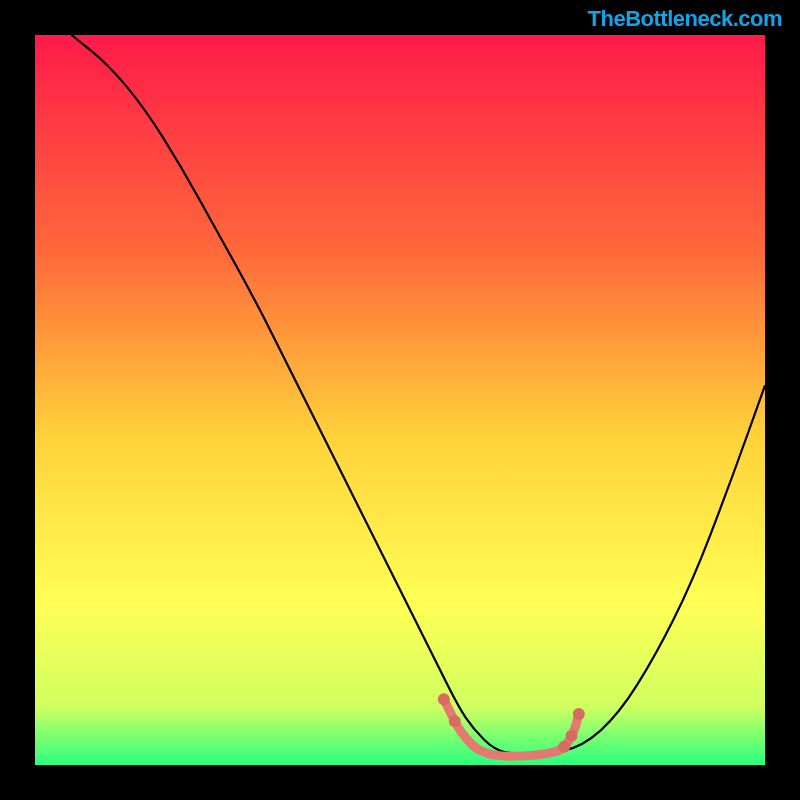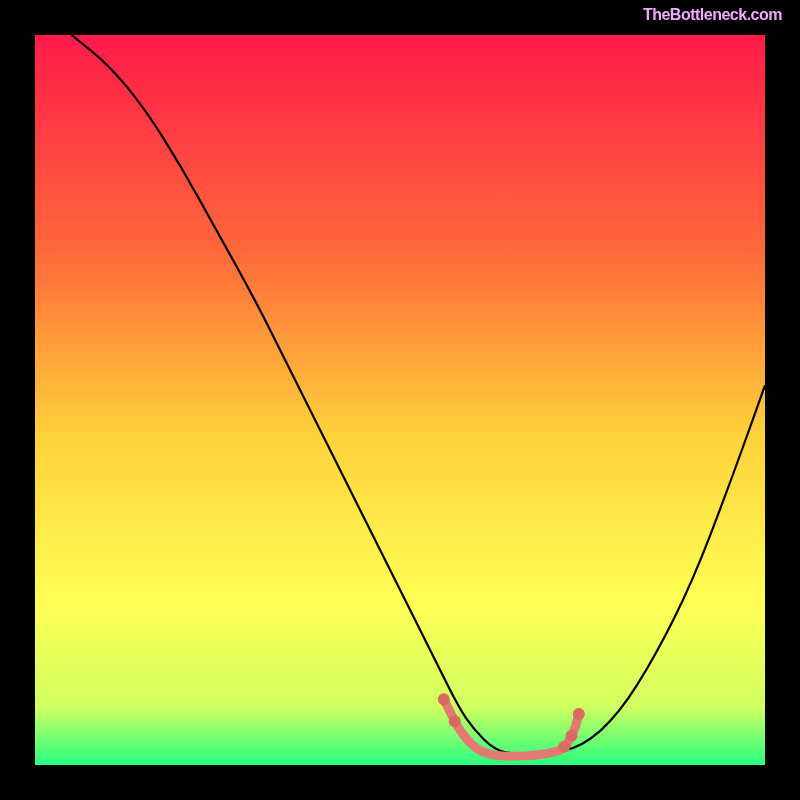--- a/index.html
+++ b/index.html
@@ -8,22 +8,22 @@
     background: #000;
     width: 800px;
     height: 800px;
     overflow: hidden;
     font-family: Arial, sans-serif;
   }
   .watermark {
     position: absolute;
     top: 6px;
     right: 18px;
-    color: #f0abfc;
-    font-size: 16px;
+    color: #0ea5e9;
+    font-size: 22px;
     font-weight: bold;
     z-index: 10;
     letter-spacing: -0.5px;
   }
   .plot-area {
     position: absolute;
     left: 35px;
     top: 35px;
     width: 730px;
     height: 730px;

